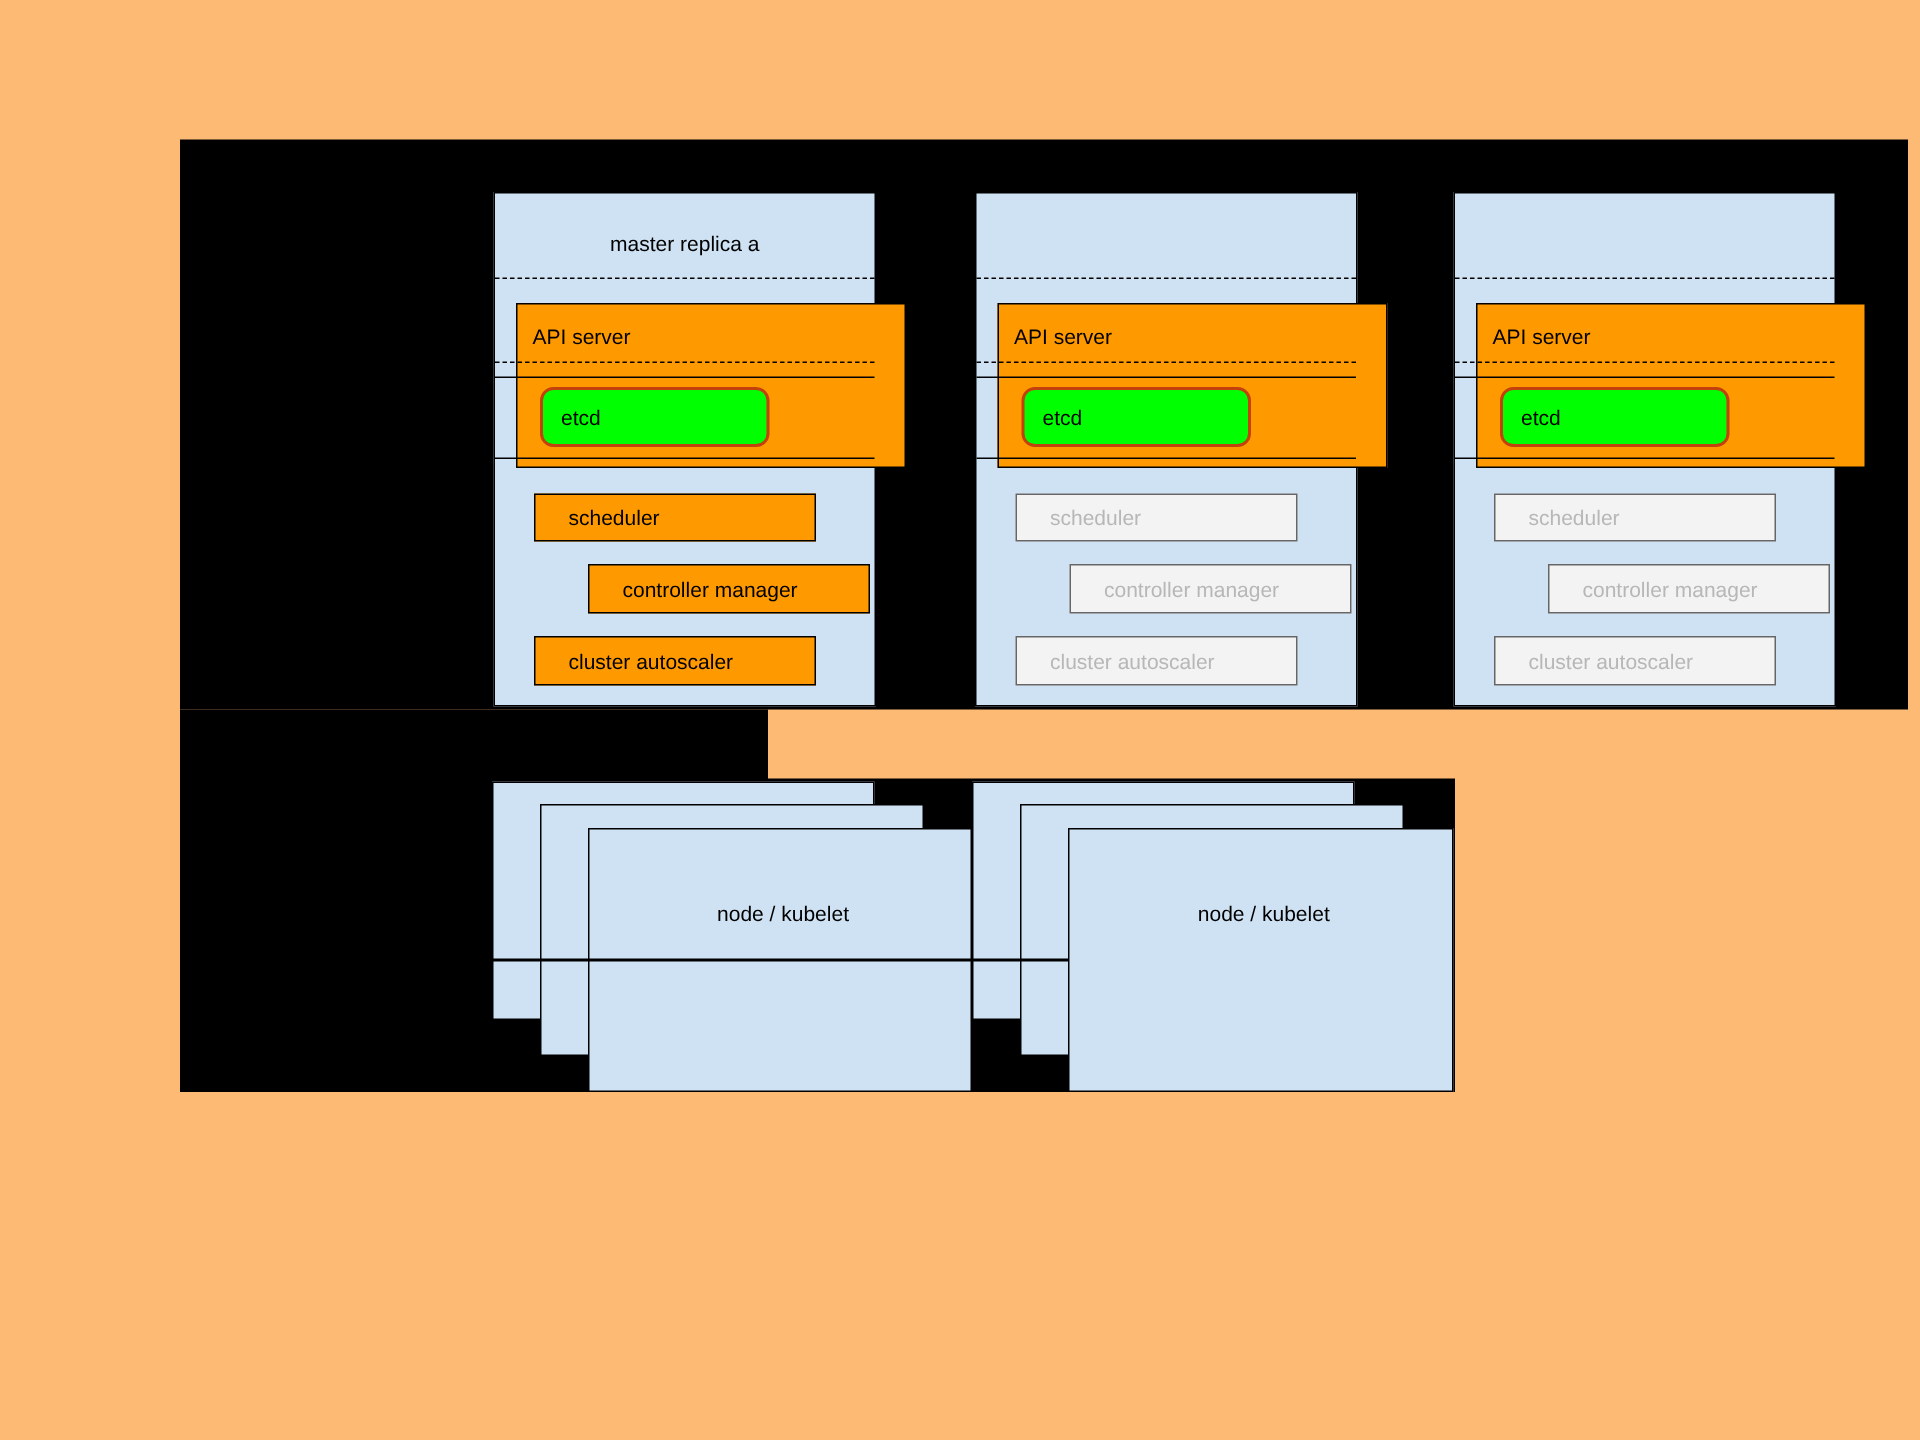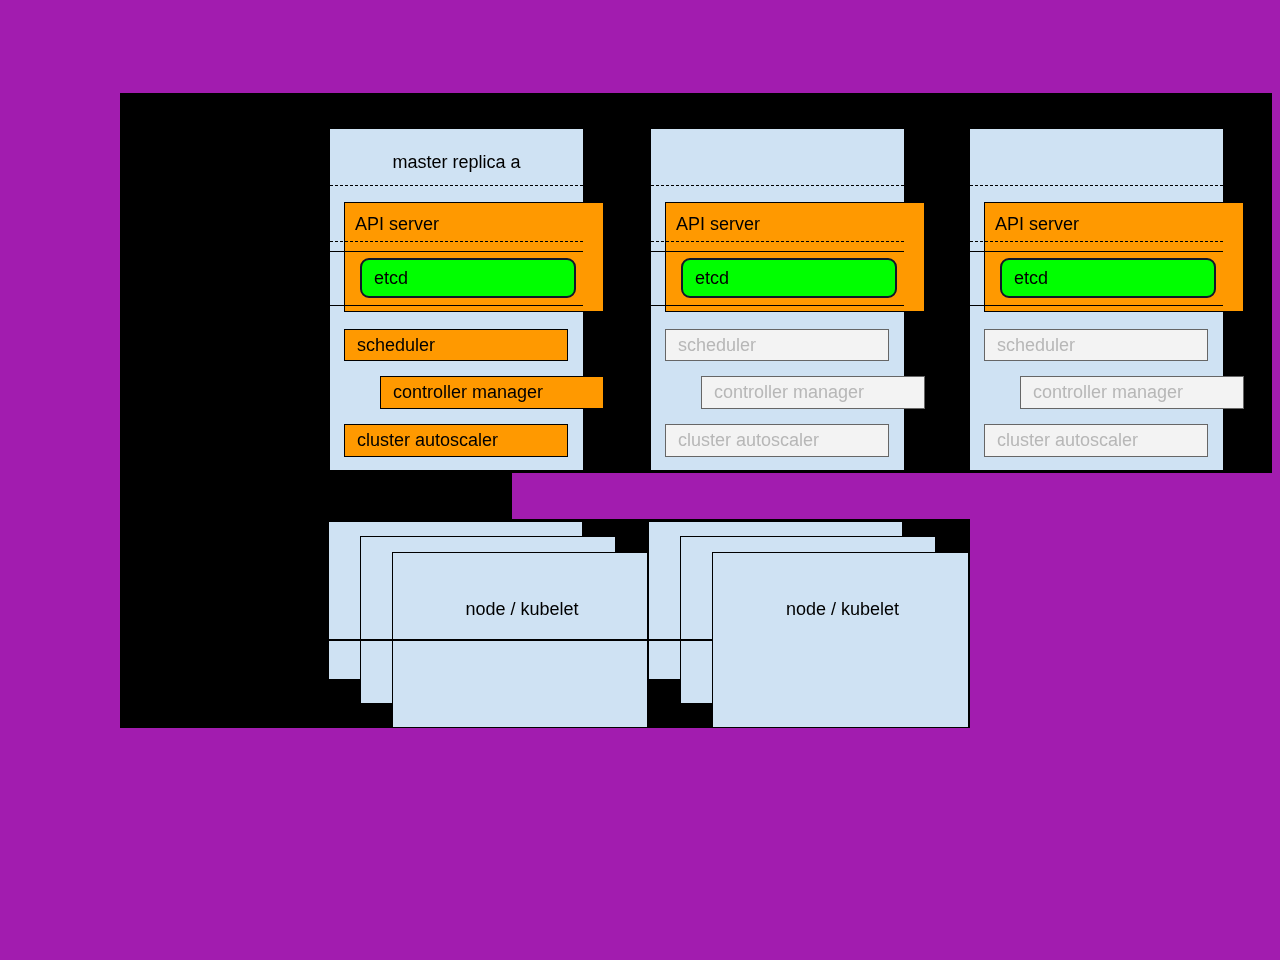--- a/index.html
+++ b/index.html
@@ -1,43 +1,43 @@
 <!DOCTYPE html>
 <html><head>
 <meta charset="utf-8">
 <style>
   html,body{margin:0;padding:0;background:#ffffff;}
   #stage{
-    position:relative;width:1280px;height:960px;background:#a21caf;overflow:hidden;
-    font-family:"Liberation Sans","DejaVu Sans",sans-serif;font-size:18px;color:#000;
+    position:relative;width:1280px;height:960px;background:#fdba74;overflow:hidden;
+    font-family:"Liberation Sans","DejaVu Sans",sans-serif;font-size:14px;color:#000;
   }
   .black{position:absolute;background:#000;}
   
   .replica{
     position:absolute;top:128px;width:255px;height:343px;
     background:#cfe2f3;border:1px solid #000;box-sizing:border-box;
   }
   .replica-title{position:absolute;top:22px;left:0;right:0;text-align:center;line-height:22px;}
   .hline{position:absolute;left:0;right:0;height:0;}
   .dashed{border-top:1px dashed #000;}
   .solid{border-top:1px solid #000;}
   .api-box{
     position:absolute;left:14px;top:73px;width:260px;height:110px;
     background:#ff9900;border:1.5px solid #000;box-sizing:border-box;
   }
   .api-label{position:absolute;left:10px;top:10px;line-height:22px;}
   .etcd-box{
-    position:absolute;left:30px;top:129px;width:216px;height:40px;
-    background:#00ff00;border:2px solid #0f172a;border-radius:9px;box-sizing:border-box;
+    position:absolute;left:30px;top:129px;width:153px;height:40px;
+    background:#00ff00;border:2px solid #c2410c;border-radius:9px;box-sizing:border-box;
   }
   .etcd-label{position:absolute;left:12px;top:0;bottom:0;display:flex;align-items:center;}
   .comp{
-    position:absolute;left:14px;width:224px;
+    position:absolute;left:26px;width:188px;
     border:1.5px solid #000;background:#ff9900;box-sizing:border-box;
-    display:flex;align-items:center;padding-left:12px;
+    display:flex;align-items:center;padding-left:22px;
   }
   .comp.c1{top:200px;height:32px;}
   .comp.c2{top:247px;height:33px;margin-left:36px;}
   .comp.c3{top:295px;height:33px;text-align:right;}
   .replica.standby .comp{background:#f3f3f3;border-color:#666666;color:#b7b7b7;}
   
   .nodebox{
     position:absolute;background:#cfe2f3;border:1px solid #000;box-sizing:border-box;
   }
   .node-label{position:absolute;top:45px;left:4px;right:0;text-align:center;line-height:22px;}

